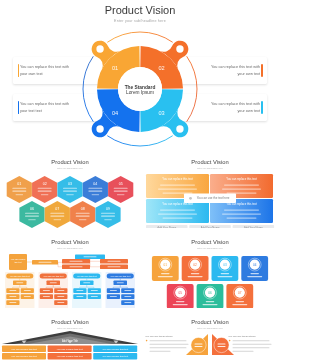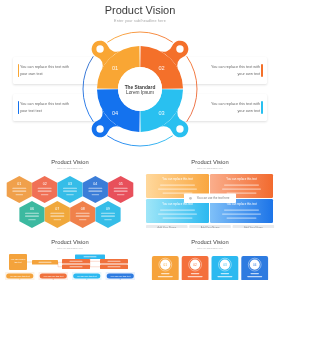--- a/index.html
+++ b/index.html
@@ -1,17 +1,17 @@
 <!DOCTYPE html>
 <html><head>
 <meta charset="utf-8">
 <style>
 *{box-sizing:border-box;margin:0;padding:0}
 html,body{width:280px;height:360px;background:#fff;font-family:"Liberation Sans",sans-serif;overflow:hidden}
-.page{position:relative;width:280px;height:280px;background:#fff;overflow:hidden}
+.page{position:relative;width:280px;height:360px;background:#fff;overflow:hidden}
 svg{display:block;overflow:visible}
 .hero{position:absolute;left:0;top:0;width:280px;height:148px}
 .h-title{position:absolute;left:0;top:4px;width:280px;text-align:center;font-size:11px;color:#3a3a3a}
 .h-sub{position:absolute;left:0;top:18.5px;width:280px;text-align:center;font-size:3.6px;color:#a5a5a5;letter-spacing:.2px}
 .tbox{position:absolute;background:#fff;border-radius:1.5px;box-shadow:0 1px 2.5px rgba(0,0,0,.13);font-size:3.8px;color:#6a6a6a;line-height:1.85;overflow:hidden}
 .tbox span.tx{position:absolute;top:6.5px;width:50px;display:block}
 .tbox.L span.tx{left:7px}
 .tbox.R span.tx{right:7px}
 .tbox .ac{position:absolute;top:7px;bottom:7px;width:1.1px;border-radius:1px}
 .tbox.L .ac{left:4.5px}

